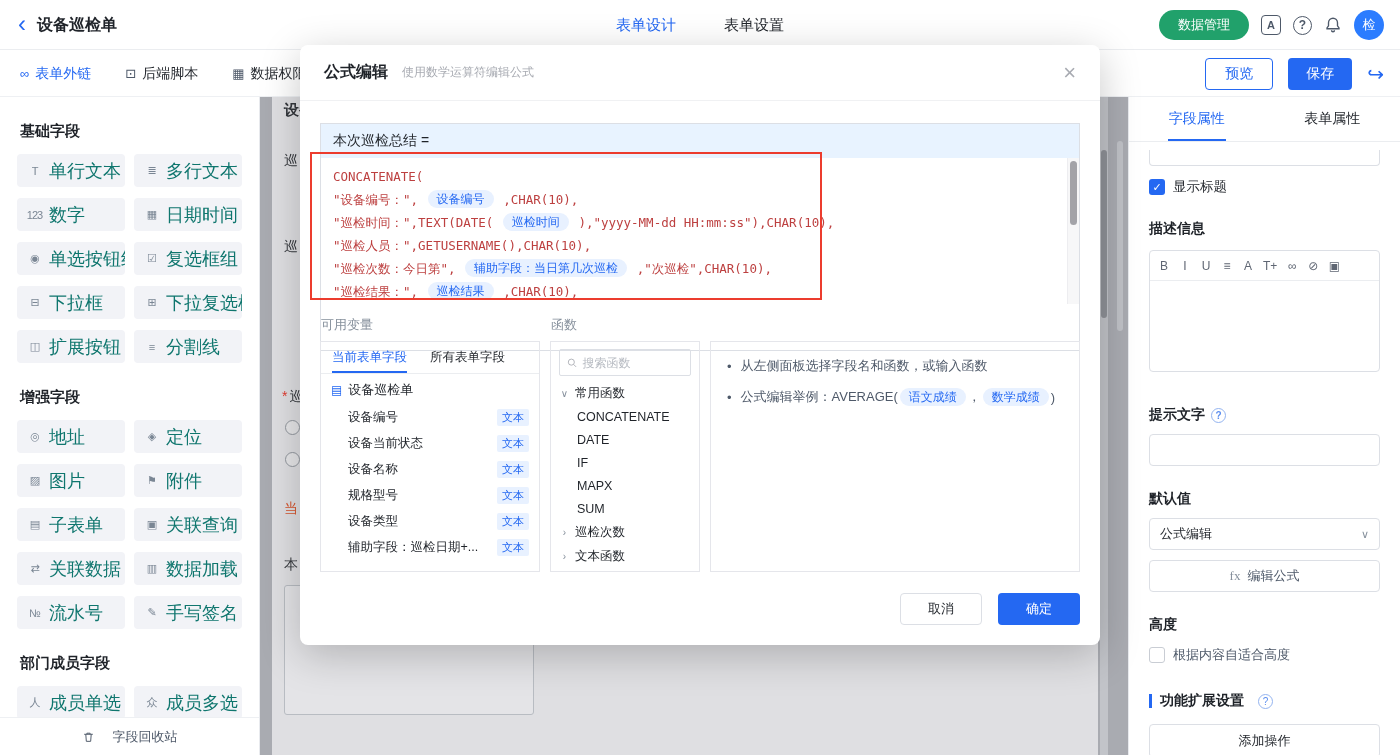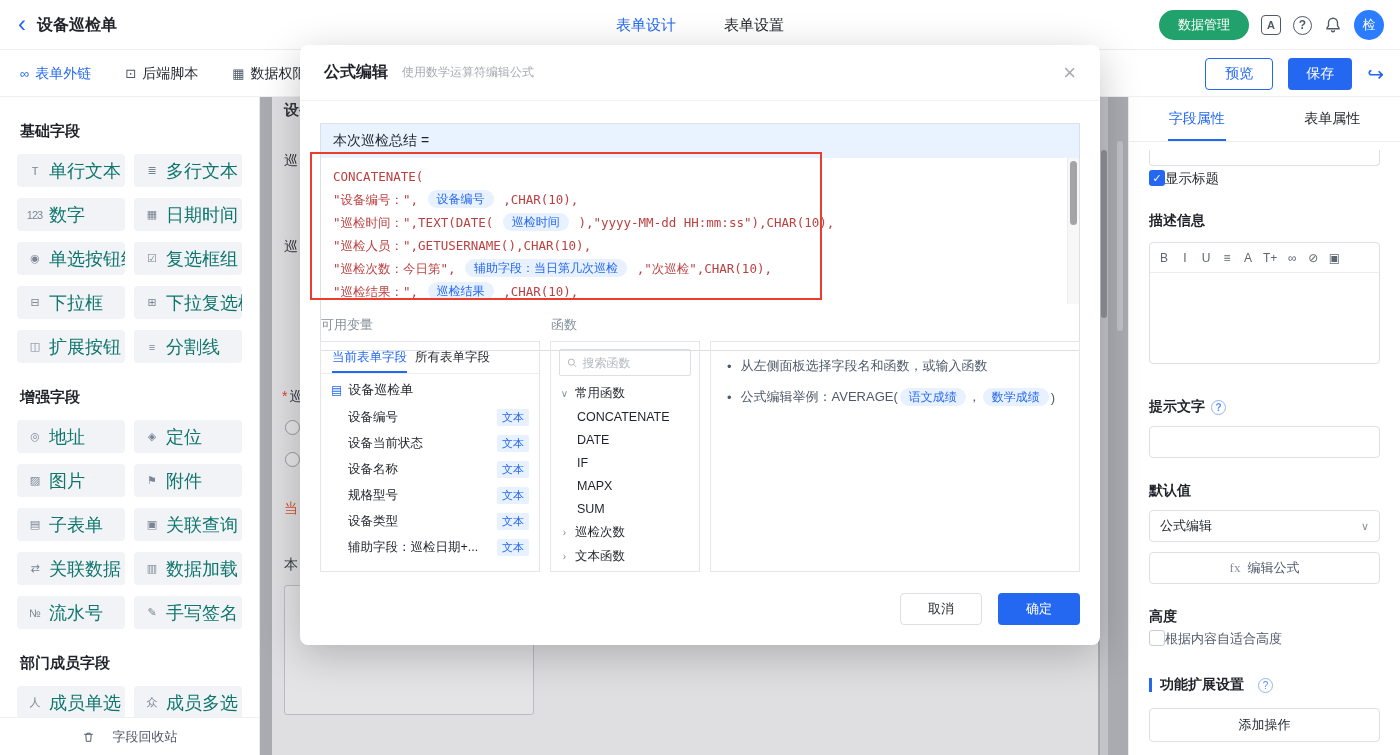--- a/index.html
+++ b/index.html
@@ -58,21 +58,21 @@
   .cv-thumb2{position:absolute;right:5px;top:44px;width:6px;height:190px;background:#bfc1c6;border-radius:3px;}
 
   
   .props{position:absolute;left:1128px;top:97px;width:272px;height:658px;background:#fff;border-left:1px solid #e8eaee;z-index:3;overflow:hidden;}
   .props-tabs{height:45px;border-bottom:1px solid #ebedf0;display:flex;}
   .ptab{flex:1;display:flex;align-items:center;justify-content:center;font-size:14px;color:#1f2329;position:relative;cursor:pointer;}
   .ptab.active{color:#2468f2;font-weight:500;}
   .ptab.active::after{content:"";position:absolute;bottom:0;left:50%;transform:translateX(-50%);width:58px;height:2px;background:#2468f2;}
   .props-body{padding:0 20px;}
   .partial-input{height:16px;border:1px solid #dcdfe5;border-top:none;border-radius:0 0 4px 4px;margin-top:8px;}
-  .check-row{display:flex;align-items:flex-start;margin-top:4px;}
+  .check-row{display:flex;align-items:center;gap:8px;margin-top:12px;}
   .checkbox{width:16px;height:16px;border-radius:3px;flex:none;cursor:pointer;}
   .checkbox.checked{background:#2468f2;color:#fff;font-size:11px;display:flex;align-items:center;justify-content:center;}
   .checkbox.checked::after{content:"✓";}
   .checkbox.empty{border:1px solid #c9cdd4;background:#fff;}
   .check-label{font-size:13.5px;color:#1f2329;}
   .check-label.dim{color:#4e5969;font-size:13px;}
   .plabel{font-size:14px;font-weight:700;color:#1f2329;margin-top:24px;display:flex;align-items:center;}
   .plabel.gap-lg{margin-top:34px;}
   .editor-box{border:1px solid #dcdfe5;border-radius:4px;margin-top:12px;height:122px;}
   .editor-toolbar{height:30px;border-bottom:1px solid #ebedf0;display:flex;align-items:center;padding:0 8px;gap:9px;}
@@ -100,21 +100,21 @@
   .formula-target{height:34px;background:#e8f3ff;display:flex;align-items:center;padding:0 12px;font-size:14px;color:#1f2329;}
   .formula-code{position:relative;height:146px;overflow:hidden;padding:7px 26px 0 12px;font-family:"DejaVu Sans Mono","Liberation Mono",monospace;font-size:12.5px;color:#bd4040;cursor:text;}
   .code-line{line-height:23px;white-space:nowrap;}
   .field-pill{display:inline-block;background:#e8f1ff;color:#2468f2;border-radius:10px;padding:0 9px;font-size:12px;line-height:18px;font-family:"Liberation Sans","DejaVu Sans",sans-serif;margin:0 2px;vertical-align:1px;}
   .code-scroll{position:absolute;right:0;top:34px;width:12px;height:146px;background:#f7f7f8;border-left:1px solid #ededf0;}
   .code-thumb{position:absolute;left:2px;top:3px;width:7px;height:64px;background:#a3a3a8;border-radius:4px;cursor:pointer;}
   .panel-label{position:absolute;font-size:13px;color:#86909c;}
   .lbl-vars{left:21px;top:271px;}
   .lbl-funcs{left:251px;top:271px;}
   .vars-panel{position:absolute;left:20px;top:296px;width:220px;height:231px;border:1px solid #e5e6eb;overflow:hidden;}
-  .vars-tabs{height:32px;border-bottom:1px solid #ebedf0;display:flex;gap:8px;padding:0 11px;}
+  .vars-tabs{height:32px;border-bottom:1px solid #ebedf0;display:flex;gap:23px;padding:0 11px;}
   .vtab{font-size:12.5px;color:#1f2329;display:flex;align-items:center;position:relative;cursor:pointer;white-space:nowrap;}
   .vtab.active{color:#2468f2;}
   .vtab.active::after{content:"";position:absolute;bottom:0;left:0;width:100%;height:2px;background:#2468f2;}
   .tree-root{height:28px;display:flex;align-items:center;gap:6px;padding-left:10px;font-size:13px;color:#1f2329;margin-top:2px;}
   .doc-icon{color:#2468f2;font-size:12px;}
   .doc-icon::after{content:"▤";}
   .tree-item{height:26px;display:flex;align-items:center;justify-content:space-between;gap:6px;padding:0 10px 0 27px;font-size:12.5px;color:#1f2329;cursor:pointer;}
   .tname{white-space:nowrap;overflow:hidden;text-overflow:ellipsis;min-width:0;flex:1;}
   .badge{background:#e8f1ff;color:#2468f2;font-size:11px;padding:1px 5px;border-radius:2px;flex:none;}
   .funcs-panel{position:absolute;left:250px;top:296px;width:150px;height:231px;border:1px solid #e5e6eb;overflow:hidden;}

